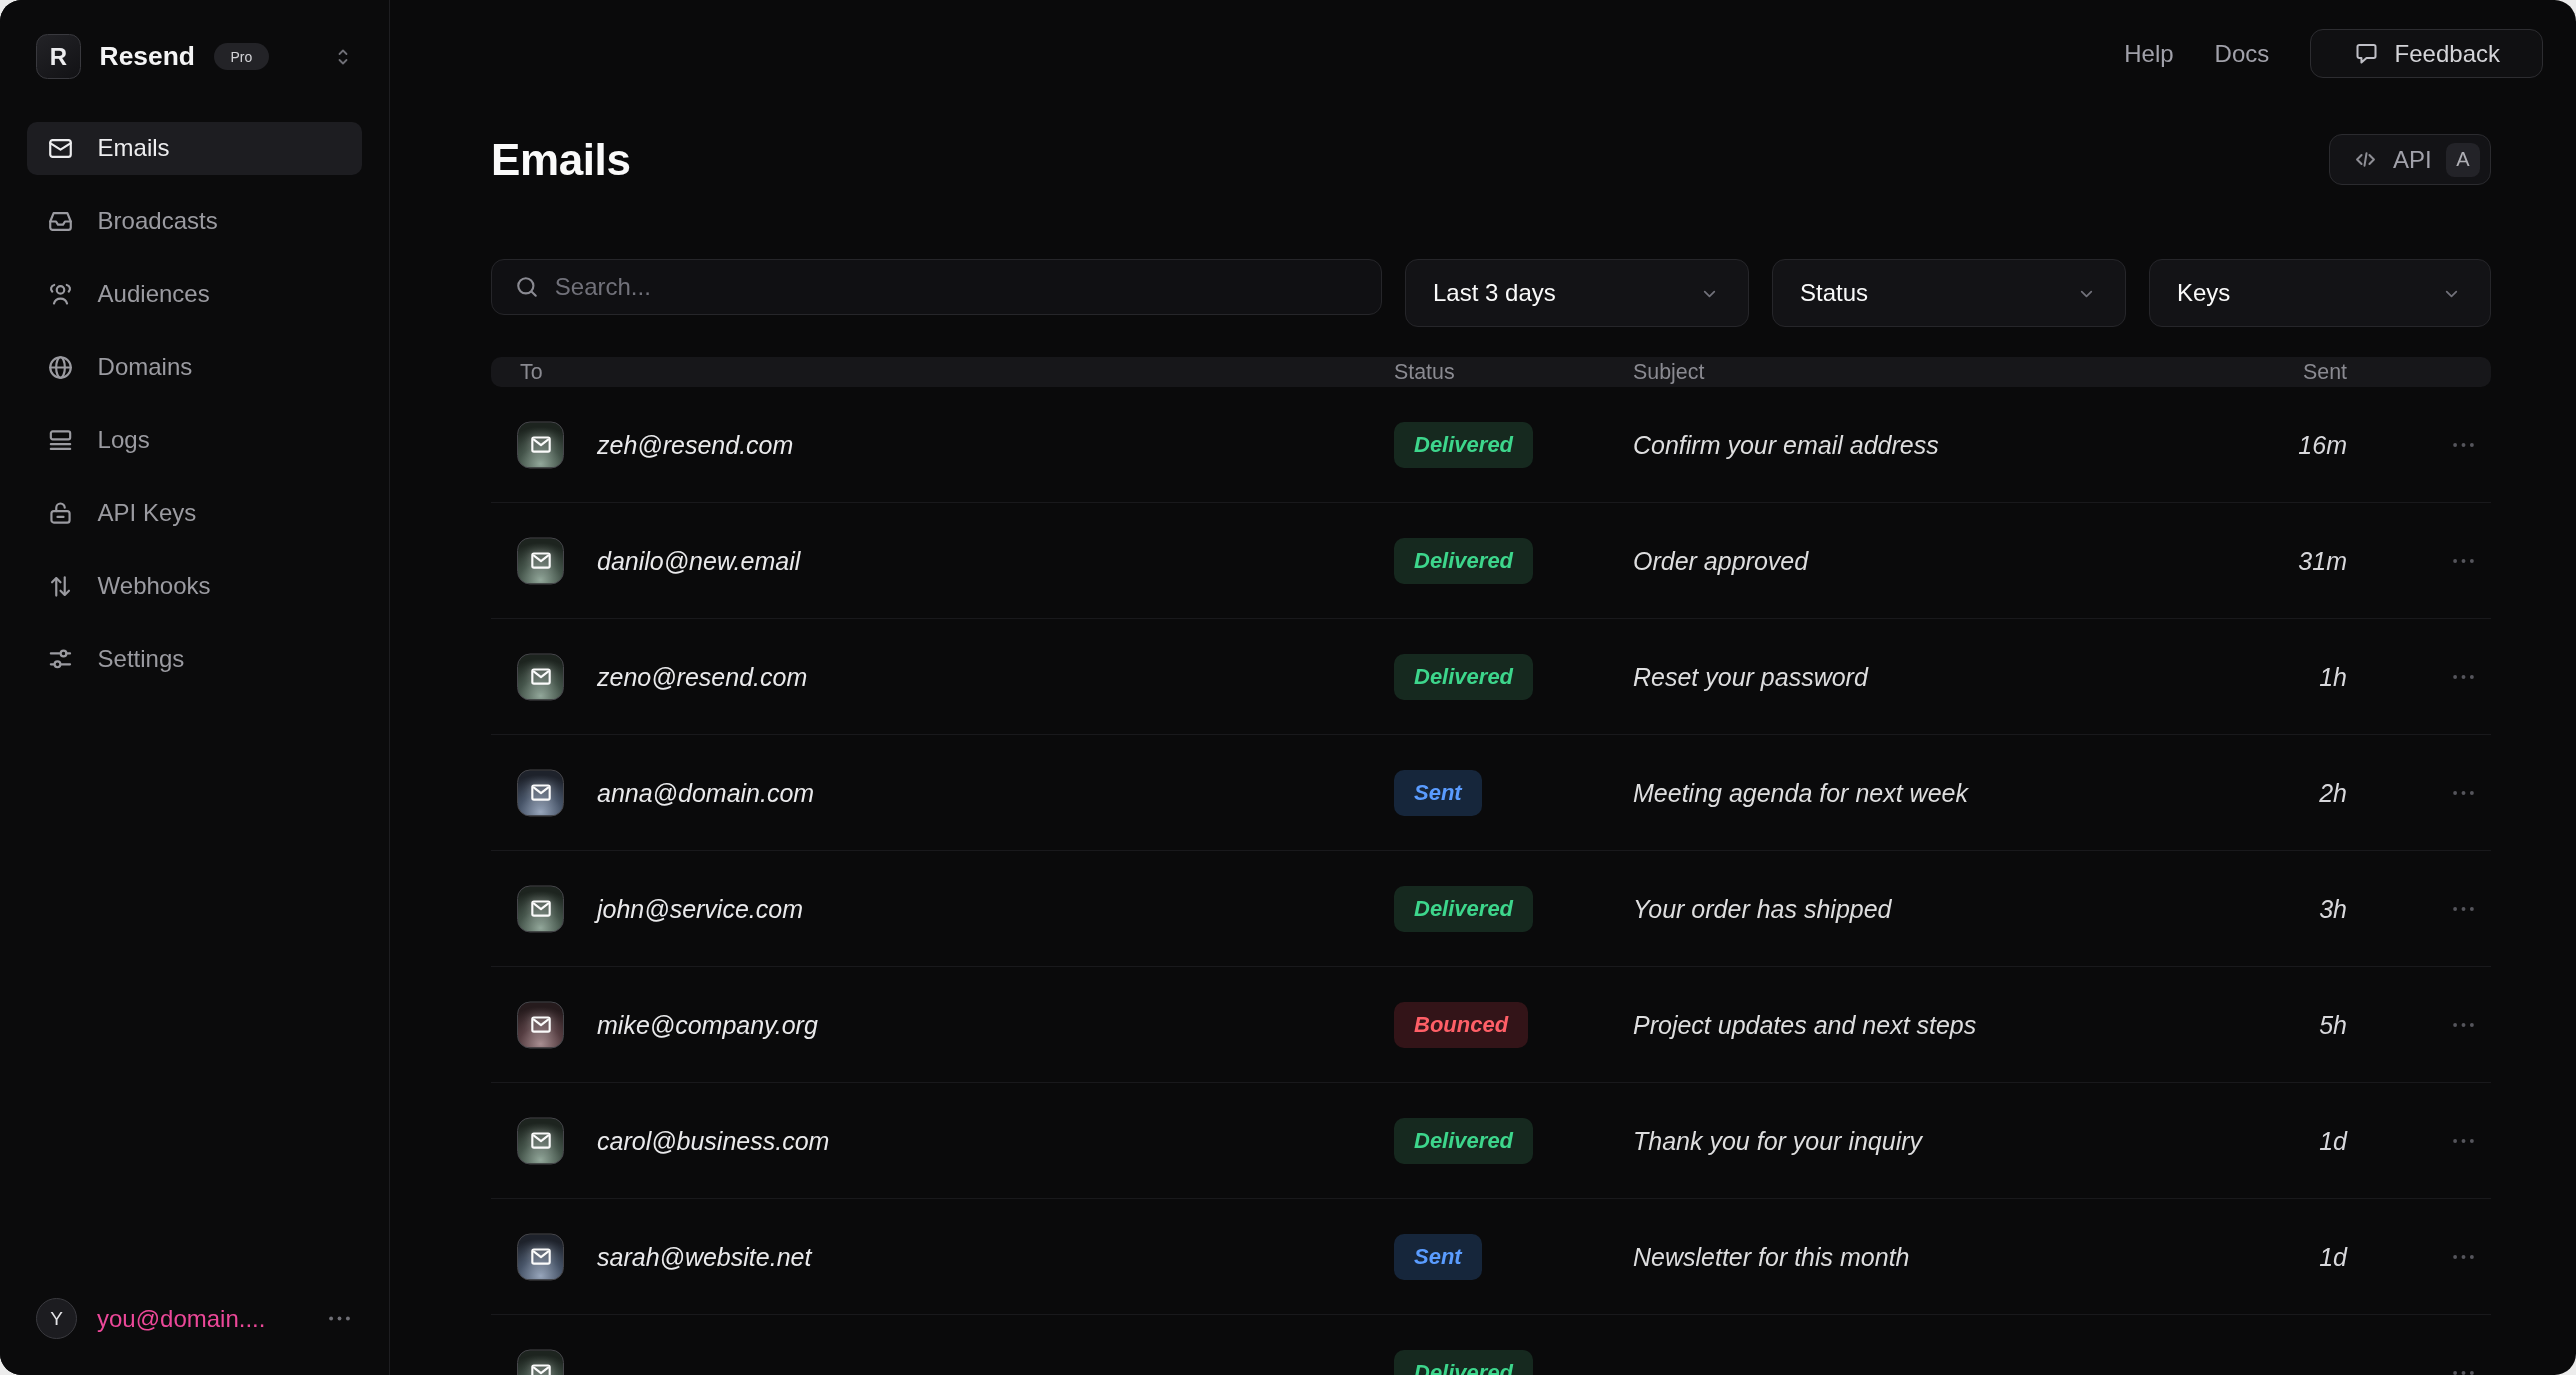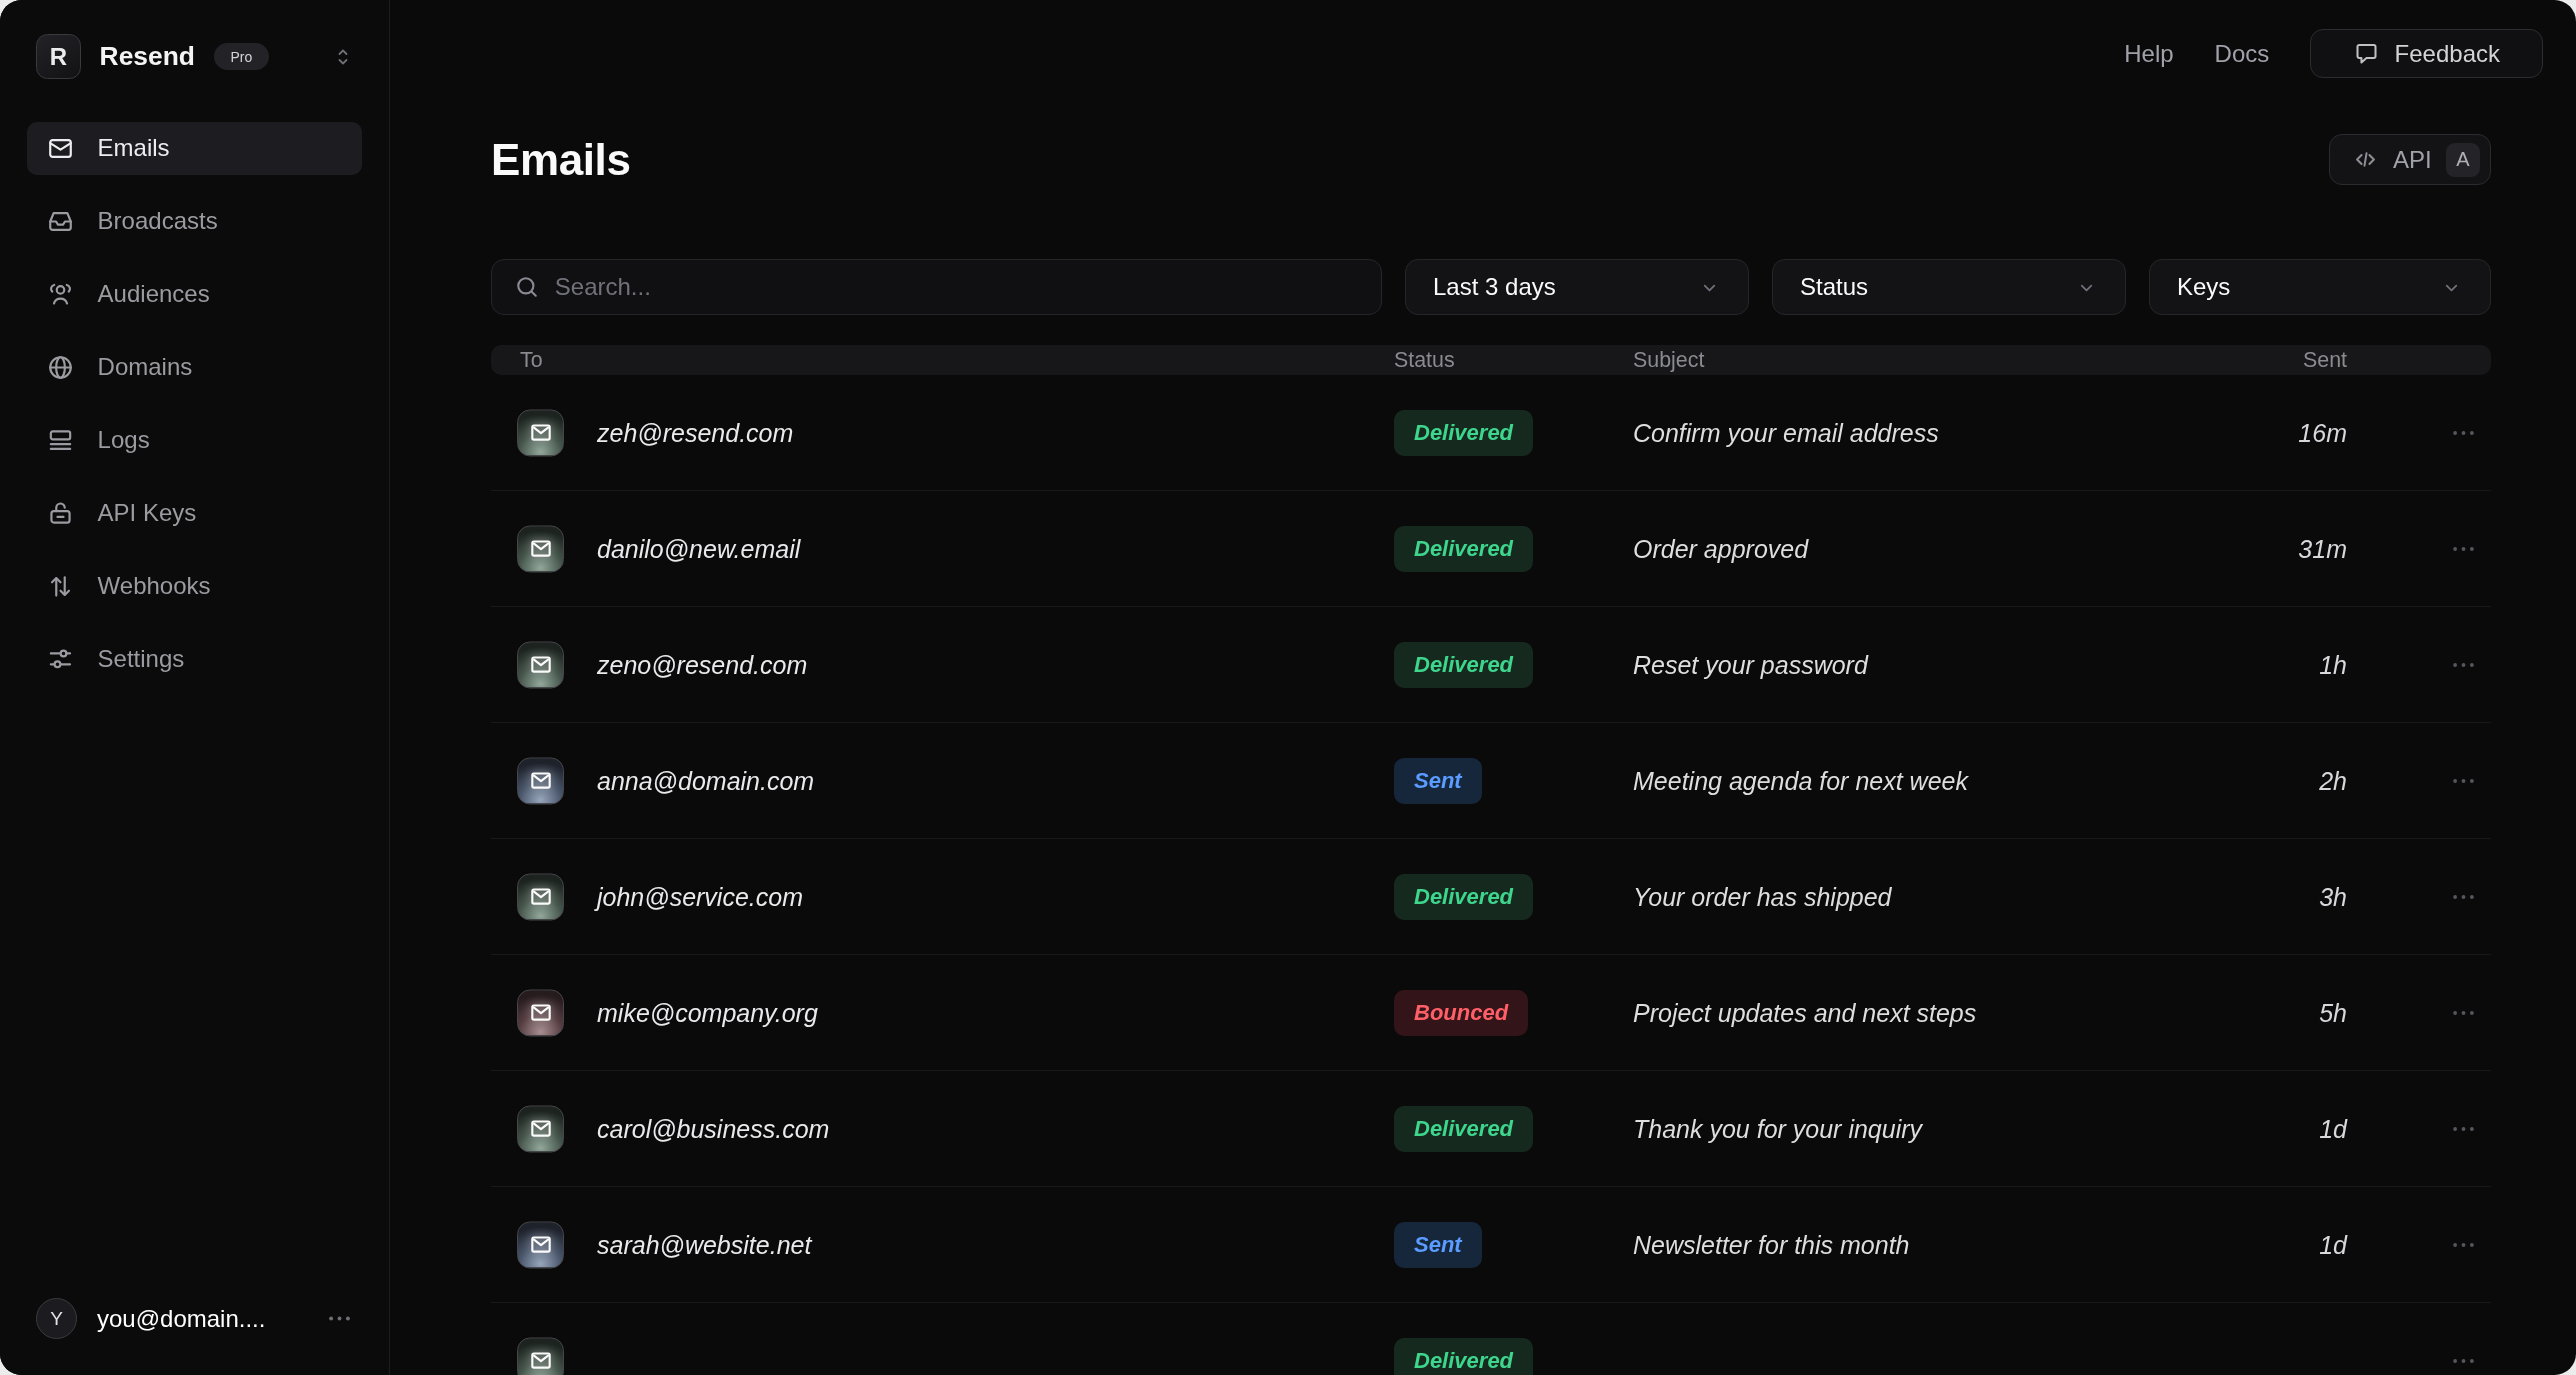--- a/index.html
+++ b/index.html
@@ -22,21 +22,21 @@
   .switcher{margin-left:auto;color:#6f6f76;width:24px;height:24px;cursor:pointer;}
   .nav{padding:8.6px 27px 0;}
   .nav-item{display:flex;align-items:center;gap:23px;height:53px;padding:0 18.6px;margin-bottom:20px;
             border-radius:10px;color:#9b9ba1;font-size:24px;cursor:pointer;}
   .nav-item.active{background:#1d1d21;color:#ededef;}
   .nav-icon{width:29px;height:29px;flex-shrink:0;}
   .nav-icon svg{width:100%;height:100%;display:block;}
   .user-row{margin-top:auto;display:flex;align-items:center;gap:20px;padding:29px 34px 36px 36px;}
   .avatar{width:39px;height:39px;border-radius:50%;background:#1c1c20;border:1.4px solid #3a3a3f;
           display:grid;place-items:center;font-size:19px;color:#e4e4e7;flex-shrink:0;}
-  .user-email{font-size:24px;color:#ffffff;white-space:nowrap;overflow:hidden;}
+  .user-email{font-size:24px;color:#ec4899;white-space:nowrap;overflow:hidden;}
   .user-menu{margin-left:auto;width:31px;height:31px;color:#6f6f76;cursor:pointer;}
   .user-menu svg{width:100%;height:100%;}
   
   .top-bar{position:absolute;top:29px;right:33px;display:flex;align-items:center;gap:41px;z-index:5;}
   .top-link{font-size:24px;color:#a1a1aa;cursor:pointer;}
   .feedback-btn{display:flex;align-items:center;gap:14.3px;height:49px;padding:0 42px;border-radius:13px;
                 border:1.4px solid #2d2d31;color:#d4d4d8;font-size:24px;cursor:pointer;background:#101012;}
   .feedback-btn .ic{width:27px;height:27px;color:#bfbfc6;}
   .ic svg{width:100%;height:100%;display:block;}
   
@@ -49,21 +49,21 @@
   .key-badge{width:34px;height:34px;border-radius:8.6px;background:#232328;display:grid;place-items:center;
              font-size:20px;color:#b0b0b6;}
   
   .filters-row{display:flex;gap:23px;margin-top:74px;}
   .search-box{flex:1;height:56px;border-radius:13px;border:1.4px solid #26262a;background:#101013;
               display:flex;align-items:center;gap:11.4px;padding:0 21.4px;box-sizing:border-box;}
   .search-box .ic{width:28px;height:28px;color:#8a8a92;flex-shrink:0;}
   .search-input{background:transparent;border:none;outline:none;color:#e4e4e7;font-size:24px;flex:1;
                 font-family:inherit;}
   .search-input::placeholder{color:#71717a;}
-  .dropdown{height:56px;border-radius:13px;border:1.4px solid #26262a;background:#131316;box-sizing:border-box;
+  .dropdown{height:68px;border-radius:13px;border:1.4px solid #26262a;background:#131316;box-sizing:border-box;
             display:flex;align-items:center;justify-content:space-between;padding:0 27px;font-size:24px;
             color:#fafafa;cursor:pointer;flex-shrink:0;}
   .dropdown .ic{width:23px;height:23px;color:#71717a;}
   .dd-1{width:344px;}.dd-2{width:354px;}.dd-3{width:342px;}
   
   .table{margin-top:30px;}
   .table-header{position:relative;height:30px;background:#17171a;border-radius:10px;font-size:21.4px;color:#8a8a91;}
   .th{position:absolute;top:50%;transform:translateY(-50%);}
   .th-to{left:29px;}
   .th-status{left:903px;}

